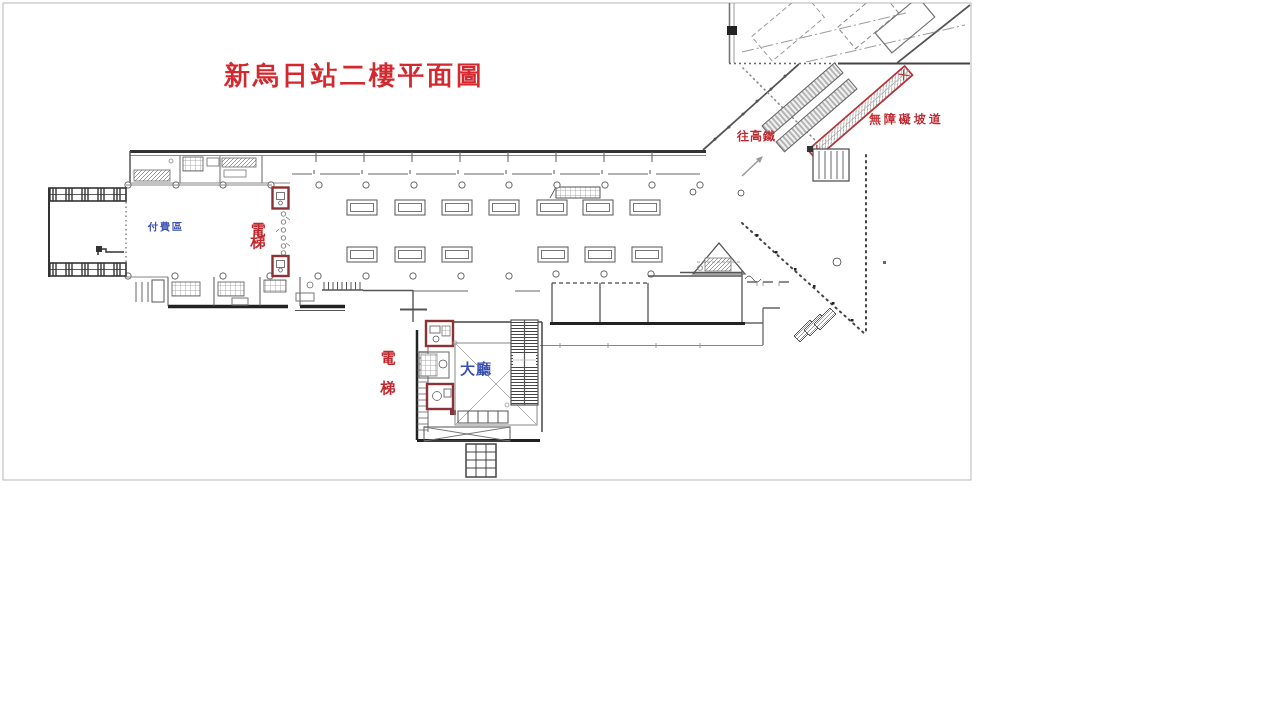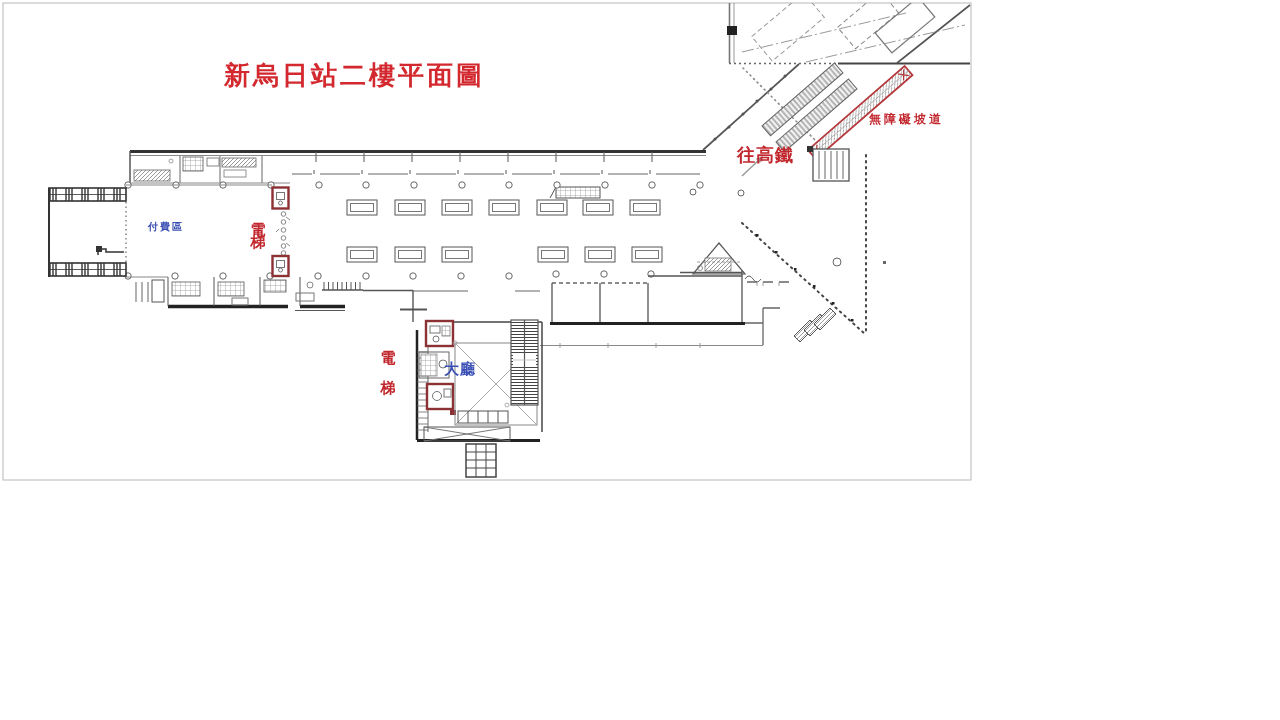--- a/index.html
+++ b/index.html
@@ -356,25 +356,25 @@
       <rect x="466" y="444" width="30" height="33" stroke-width="1.5"></rect>
       <path d="M476,444 V477 M486,444 V477 M466,452 H496 M466,460 H496 M466,468 H496"></path>
     </g>
   </g>
 
   </g>
 </svg>
 
 <div class="lbl title" style="left:224px;top:62px;">新烏日站二樓平面圖</div>
 
-<div class="lbl red" style="left:737px;top:130px;font-size:18px;letter-spacing:1px;margin-top:16px;">往高鐵</div>
+<div class="lbl red" style="left:737px;top:130px;font-size:12px;letter-spacing:1px;">往高鐵</div>
 
 <div class="lbl red" style="left:869px;top:113px;font-size:12px;letter-spacing:3px;">無障礙坡道</div>
 
 <div class="lbl blue" style="left:148px;top:222px;font-size:10px;letter-spacing:2px;">付費區</div>
 
 <div class="lbl red vert" style="left:251px;top:210px;font-size:15px;letter-spacing:12px;">電梯</div>
 
 <div class="lbl red vert" style="left:381px;top:338px;font-size:15px;letter-spacing:30px;">電梯</div>
 
-<div class="lbl blue" style="left:444px;top:361px;font-size:15px;letter-spacing:1px;">大廳</div>
+<div class="lbl blue" style="left:460px;top:361px;font-size:15px;letter-spacing:1px;">大廳</div>
 
 </div>
 
 </body></html>

